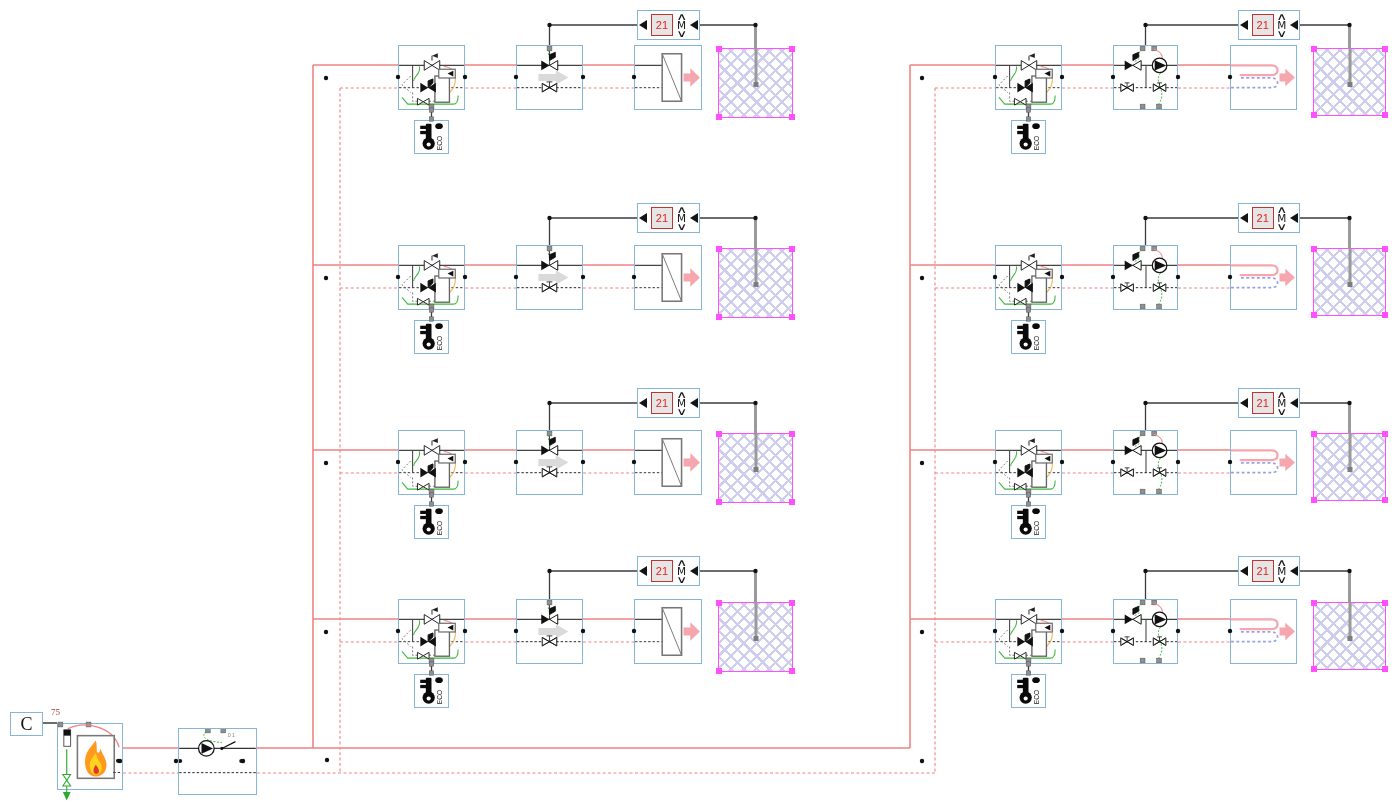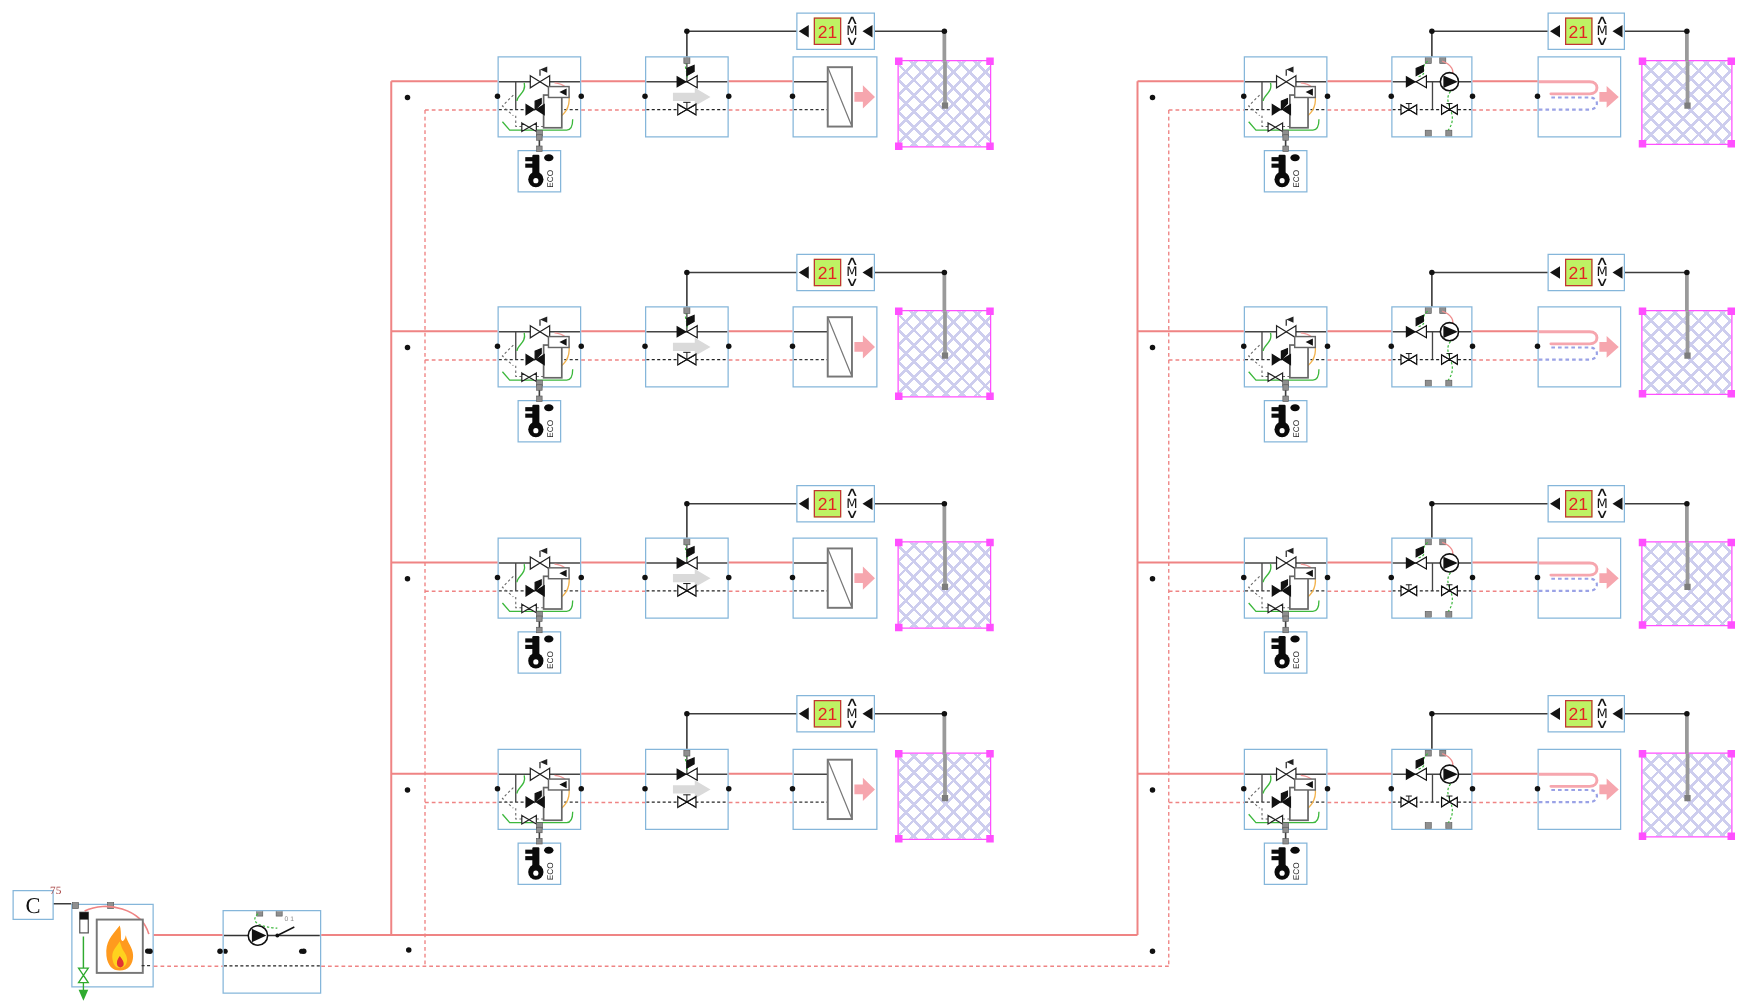--- a/index.html
+++ b/index.html
@@ -10,29 +10,29 @@
   .zone{position:absolute;box-sizing:border-box;border:1.6px solid #ff4fff;
         background-color:#fff;
         background-image:repeating-linear-gradient(45deg,#cdcdee 0 2.2px,transparent 2.2px 9px),
                          repeating-linear-gradient(135deg,#cdcdee 0 2.2px,transparent 2.2px 9px);}
   .corner{position:absolute;width:6px;height:6px;background:#ff4fff;}
   .c-tl{left:-3px;top:-3px}.c-tr{right:-3px;top:-3px}.c-bl{left:-3px;bottom:-3px}.c-br{right:-3px;bottom:-3px}
   .zwire{position:absolute;left:0;top:0;width:100%;height:100%;overflow:visible;}
   .thermo{display:flex;align-items:center;justify-content:space-between;padding:0 1px;}
   .tri{width:0;height:0;border-top:5px solid transparent;border-bottom:5px solid transparent;
        border-right:8px solid #141414;}
-  .sp{width:20px;height:20px;border:1.3px solid #c23434;background:#bef264;color:#e32222;
-      display:flex;align-items:center;justify-content:center;font-size:14px;
+  .sp{width:20px;height:20px;border:1.3px solid #c23434;background:#e5e5e5;color:#e32222;
+      display:flex;align-items:center;justify-content:center;font-size:11px;
       font-family:"Liberation Sans",sans-serif;}
   .mcol{display:flex;flex-direction:column;align-items:center;line-height:7px;color:#141414;}
   .chev{font-family:"DejaVu Sans",sans-serif;font-size:10px;transform:scaleX(1.5);}
   .mlab{font-family:"DejaVu Sans",sans-serif;font-size:10.5px;line-height:10px;}
   .c-blk{display:flex;align-items:center;justify-content:center;}
   .c-txt{font-family:"Liberation Serif",serif;font-size:18px;color:#111;}
-  .lbl75{position:absolute;left:40px;top:707px;font-family:"Liberation Serif",serif;
+  .lbl75{position:absolute;left:51px;top:707px;font-family:"Liberation Serif",serif;
          font-size:9px;color:#a33c3c;}
   #wires{position:absolute;left:0;top:0;z-index:5;pointer-events:none;}
   .lay{position:absolute;left:0;top:0;}
 </style>
 </head>
 <body>
 
 <div class="canvas">
 
   <svg id="wires" class="lay" width="1393" height="802" viewBox="0 0 1393 802">

